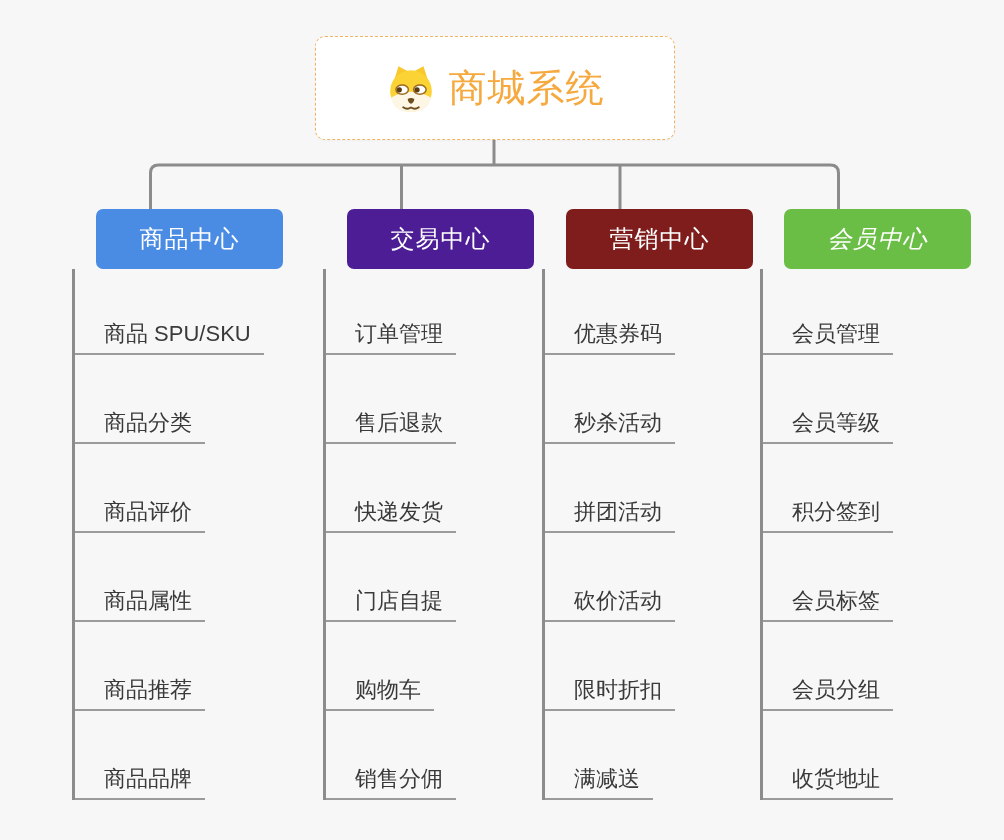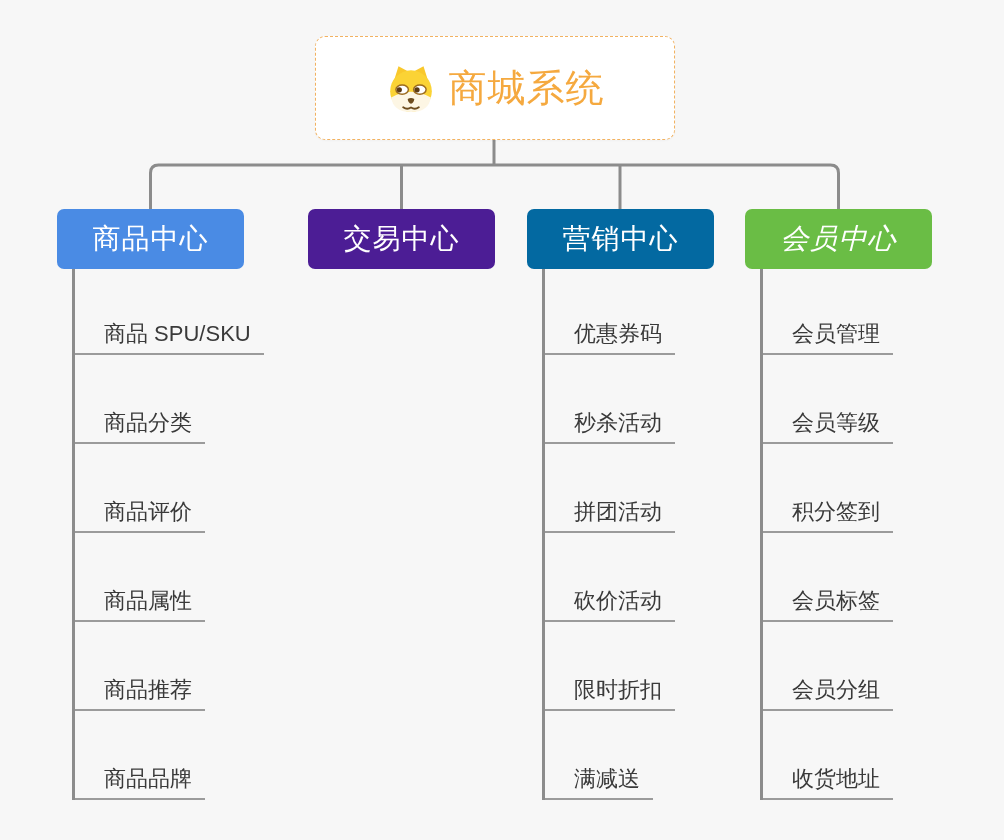--- a/index.html
+++ b/index.html
@@ -28,21 +28,21 @@
   .root-label{
     font-size:38px;line-height:1;color:#f5a93f;letter-spacing:1px;white-space:nowrap;
   }
   .dog{width:50px;height:50px;flex:0 0 auto;}
 
   
   .col{position:absolute;top:209px;}
   .hdr{
     width:187px;height:60px;border-radius:7px;
     display:flex;align-items:center;justify-content:center;
-    color:#ffffff;font-size:28px;letter-spacing:1px;white-space:nowrap;
+    color:#ffffff;font-size:24px;letter-spacing:1px;white-space:nowrap;margin-left:39px;
   }
   .items{
     margin-left:15px;
     border-left:3px solid #8c8c8c;
     width:-moz-fit-content;width:fit-content;
   }
   .item{height:89px;display:flex;align-items:flex-end;}
   .item:first-child{height:86px;justify-content:center;}
   .leaf{
     font-size:22px;line-height:1;color:#3a3a3a;white-space:nowrap;
@@ -101,24 +101,44 @@
       <div class="item">
           <span class="leaf">商品品牌</span>
         </div>
     </div>
   </div>
 
   <div class="col" style="left:308px">
     <div class="hdr" style="background: #4c1d95;">
       <span>交易中心</span>
     </div>
+    <div class="items">
+      <div class="item">
+          <span class="leaf">订单管理</span>
+        </div>
+      <div class="item">
+          <span class="leaf">售后退款</span>
+        </div>
+      <div class="item">
+          <span class="leaf">快递发货</span>
+        </div>
+      <div class="item">
+          <span class="leaf">门店自提</span>
+        </div>
+      <div class="item">
+          <span class="leaf">购物车</span>
+        </div>
+      <div class="item">
+          <span class="leaf">销售分佣</span>
+        </div>
+    </div>
   </div>
 
   <div class="col" style="left:527px">
-    <div class="hdr" style="background: #0369a1;">
+    <div class="hdr" style="background: #7f1d1d;">
       <span>营销中心</span>
     </div>
     <div class="items">
       <div class="item">
           <span class="leaf">优惠券码</span>
         </div>
       <div class="item">
           <span class="leaf">秒杀活动</span>
         </div>
       <div class="item">

